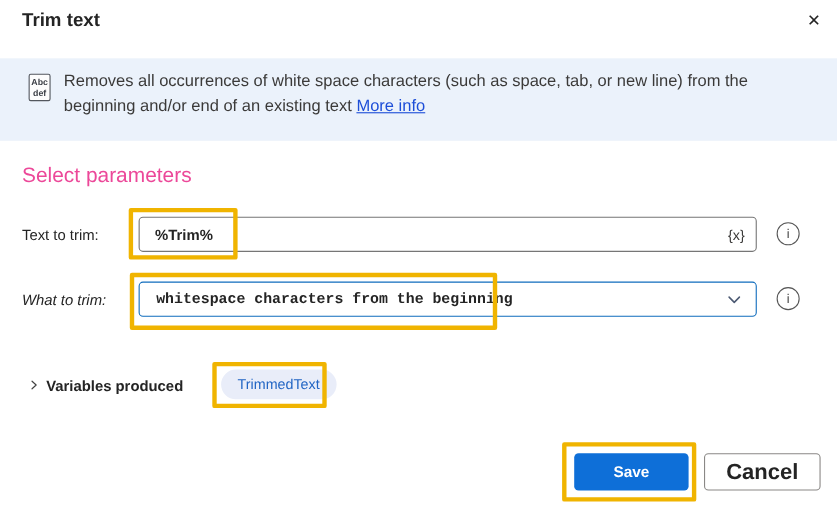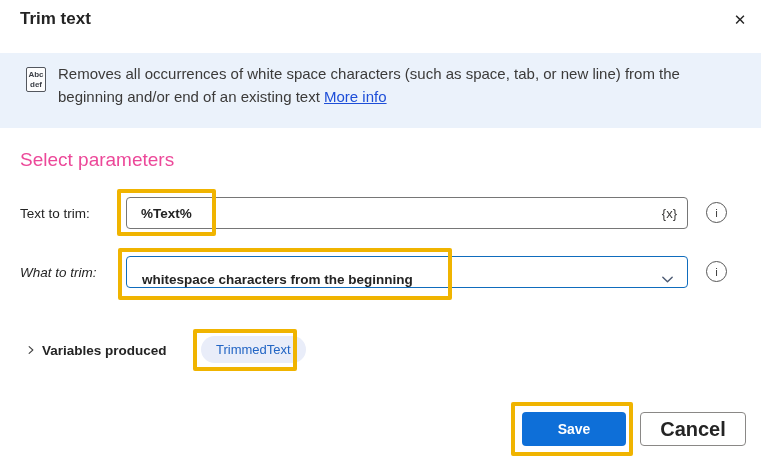--- a/index.html
+++ b/index.html
@@ -66,21 +66,21 @@
   }
   .var-picker-btn {
     margin-left: auto; margin-right: 10px;
     background: transparent; border: none; cursor: pointer;
     font-size: 13px; color: #3B3A39; font-family: "Liberation Sans", sans-serif;
   }
 
   .dropdown {
     left: 126px; top: 256px; width: 562px; height: 32px;
     border: 1px solid #0F6CBD; border-radius: 4px; background: #fff;
-    display: flex; align-items: flex-end; cursor: pointer;
+    display: flex; align-items: center; cursor: pointer; font-family: Liberation Mono, monospace;
   }
   .dropdown .value {
     padding-left: 15px; font-size: 13.5px; font-weight: 600; color: #242424;
   }
   .dropdown .chev { margin-left: auto; margin-right: 12px; display: flex; }
 
   .info-btn {
     width: 21px; height: 21px; border-radius: 50%;
     border: 1.4px solid #565656; background: transparent; cursor: pointer;
     color: #424242; font-size: 11.5px; line-height: 18px; text-align: center;
@@ -145,21 +145,21 @@
   <div class="banner-text">
     <span>Removes all occurrences of white space characters (such as space, tab, or new line) from the beginning and/or end of an existing text</span>
     <a class="more-info-link">More info</a>
   </div>
 </div>
 
 <div class="abs section-heading">Select parameters</div>
 
 <div class="abs field-label label-1">Text to trim:</div>
 <div class="abs text-input">
-  <span class="value">%Text%</span>
+  <span class="value">%Trim%</span>
   <button class="var-picker-btn">
     <span>{x}</span>
   </button>
 </div>
 <button class="abs info-btn info-1">i</button>
 
 <div class="abs field-label label-2">What to trim:</div>
 <div class="abs dropdown">
   <span class="value">whitespace characters from the beginning</span>
   <span class="chev">

